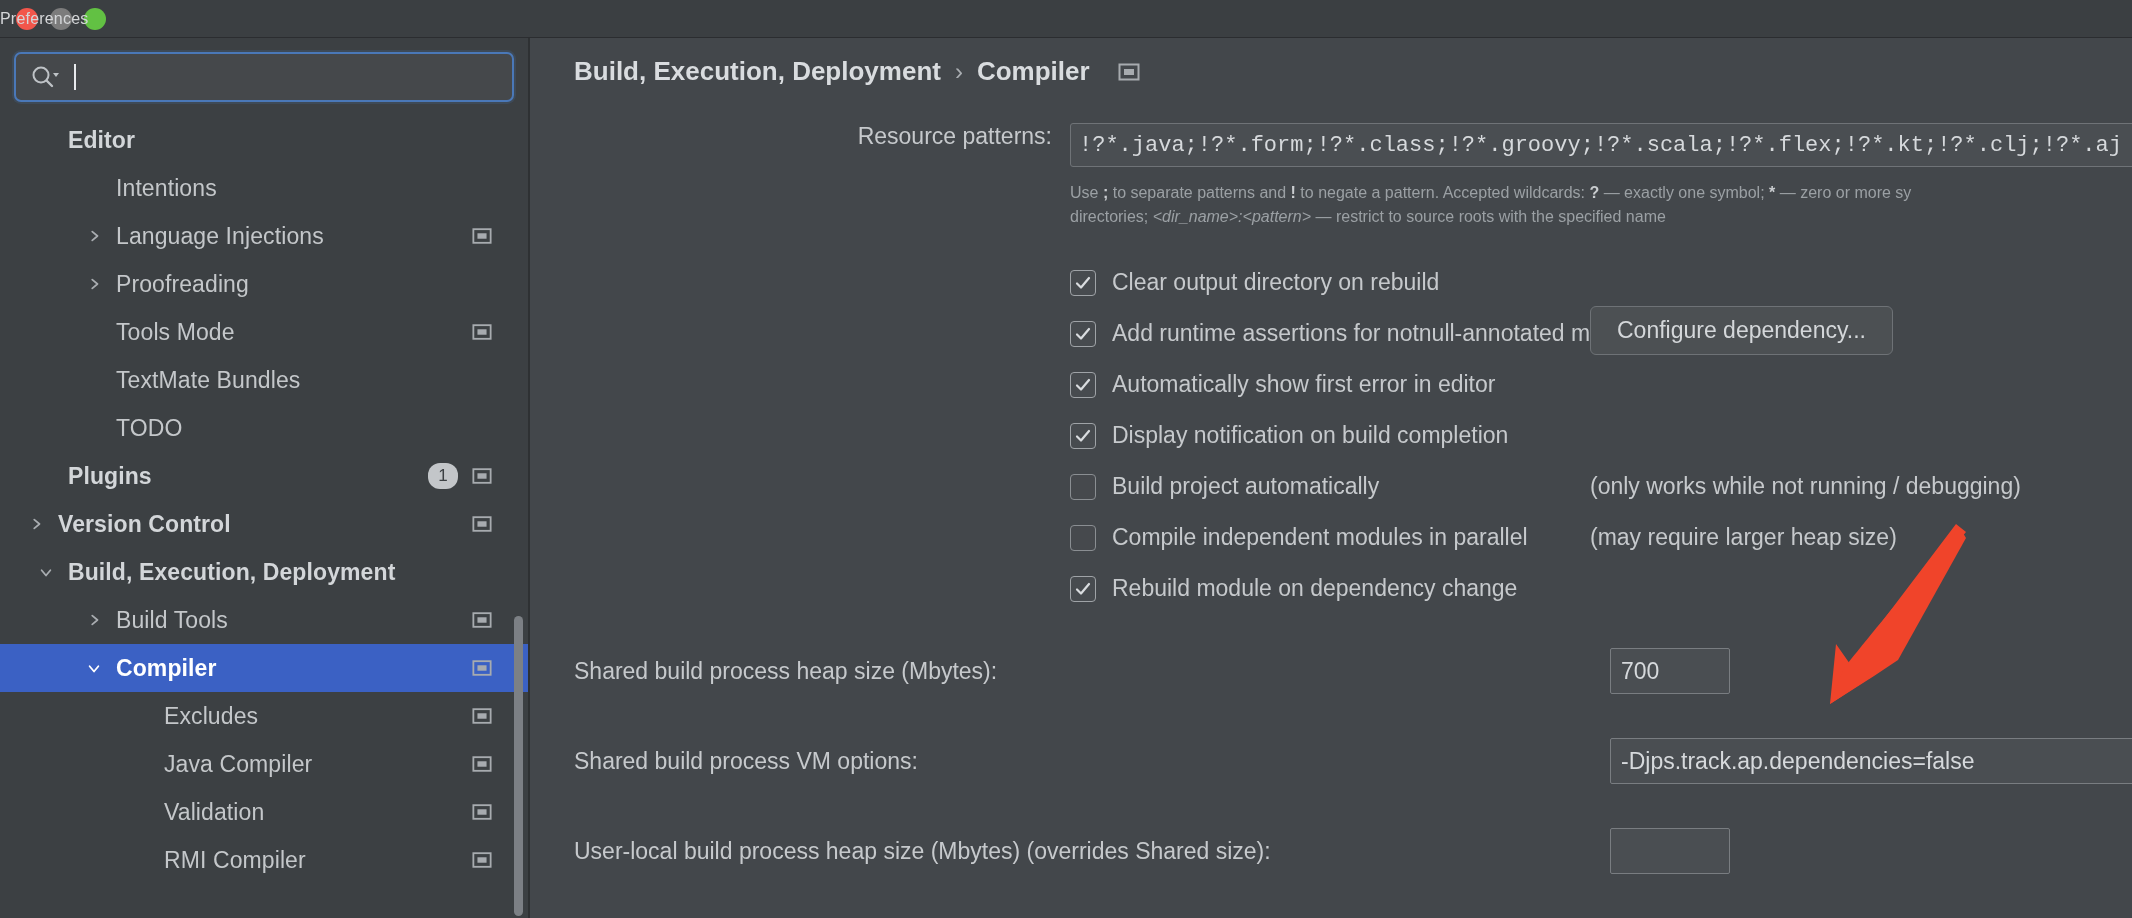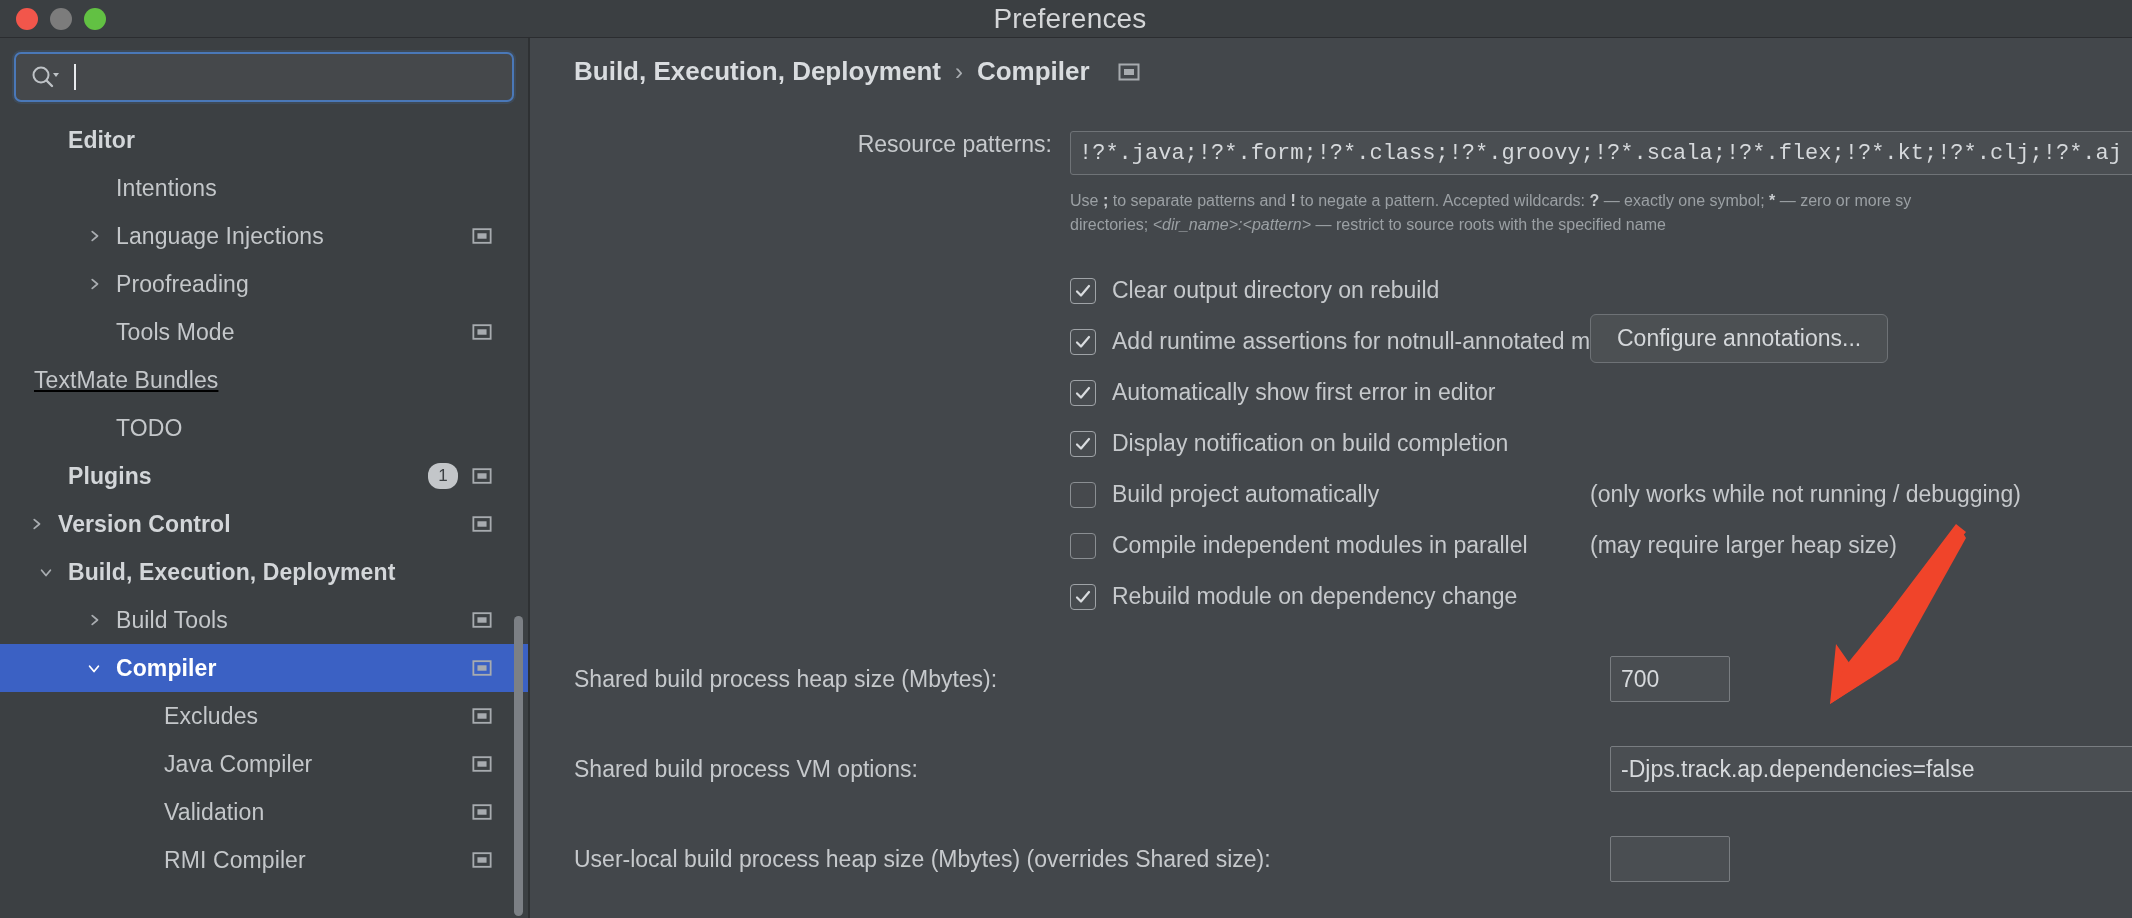--- a/index.html
+++ b/index.html
@@ -16,22 +16,22 @@
     position: absolute; top: 0; left: 0; width: 2132px; height: 38px;
     background: #3B3F42; border-bottom: 1px solid #2B2D30;
     display: flex; align-items: center;
   }
   .lights { display: flex; gap: 12px; margin-left: 16px; }
   .light { width: 22px; height: 22px; border-radius: 50%; }
   .light.red { background: #F2564B; }
   .light.yellow { background: #7C7C7C; }
   .light.green { background: #62C143; }
   .window-title {
-    position: absolute; left: 0; right: 0; text-align: center;
-    font-size: 28px; color: #D4D6D8; font-weight: 400; letter-spacing: .2px; padding-left: 8px;
+    position: absolute; left: 0; right: 0; text-align: left;
+    font-size: 16px; color: #D4D6D8; font-weight: 400; letter-spacing: .2px;
   }
 
   
   .sidebar {
     position: absolute; top: 38px; left: 0; width: 528px; height: 880px;
     background: #3C4043; overflow: hidden;
   }
   .search-wrap { padding: 14px 14px 10px 14px; }
   .search-box {
     position: relative; height: 50px; background: #45484B;
@@ -201,21 +201,21 @@
         <div class="row" style="padding-left: 82px;">
           <span class="arrow-slot" style="color: rgb(169, 173, 177);"></span>
           <span class="row-label" style="margin-left: 10px;">Tools Mode</span>
           <span class="badge-proj">
             <svg width="24" height="20" viewBox="0 0 26 22">
               <rect x="3.5" y="3.5" width="19" height="15" fill="none" stroke="#A7ABAF" stroke-width="2"></rect>
               <rect x="8" y="8" width="10" height="6" fill="#A7ABAF"></rect>
             </svg>
           </span>
         </div>
-        <div class="row" style=" text-decoration: underline;">
+        <div class="row" style="padding-left: 82px;">
           <span class="arrow-slot" style="color: rgb(169, 173, 177);"></span>
           <span class="row-label" style="margin-left: 10px;">TextMate Bundles</span>
         </div>
         <div class="row" style="padding-left: 82px;">
           <span class="arrow-slot" style="color: rgb(169, 173, 177);"></span>
           <span class="row-label" style="margin-left: 10px;">TODO</span>
         </div>
         <div class="row" style="padding-left: 34px;">
           <span class="arrow-slot" style="color: rgb(169, 173, 177);"></span>
           <span class="row-label bold" style="margin-left: 10px;">Plugins</span>
@@ -331,21 +331,21 @@
       <span class="bc-badge">
         <svg width="26" height="22" viewBox="0 0 26 22">
           <rect x="3.5" y="3.5" width="19" height="15" fill="none" stroke="#A7ABAF" stroke-width="2"></rect>
           <rect x="8" y="8" width="10" height="6" fill="#A7ABAF"></rect>
         </svg>
       </span>
     </div>
 
     <div class="form">
 
-      <div class="field-row" style="margin-top:16px;">
+      <div class="field-row" style="margin-top:8px;">
         <div class="lbl">Resource patterns:</div>
         <div class="patterns-input">
           <span>!?*.java;!?*.form;!?*.class;!?*.groovy;!?*.scala;!?*.flex;!?*.kt;!?*.clj;!?*.aj</span>
         </div>
       </div>
 
       <div class="helptext">
         <div class="help-l1">
           <span>Use </span><b>;</b><span> to separate patterns and </span><b>!</b><span> to negate a pattern. Accepted wildcards: </span><b>?</b><span> — exactly one symbol; </span><b>*</b><span> — zero or more sy</span>
         </div>
@@ -363,21 +363,21 @@
             </span>
             <span class="chk-label">Clear output directory on rebuild</span>
           </div>
           <div class="chk-row" style="position: relative;">
             <span class="chk">
               <svg width="20" height="20" viewBox="0 0 20 20">
                 <path d="M4 10.5 L8 14.5 L16 5" fill="none" stroke="#D9DCDF" stroke-width="2.2" stroke-linecap="round" stroke-linejoin="round"></path>
               </svg>
             </span>
             <span class="chk-label">Add runtime assertions for notnull-annotated methods and parameters</span>
-            <button class="btn" style="position: absolute; left: 1060px; top: -2px;">Configure annotations...</button>
+            <button class="btn" style="position: absolute; left: 1060px; top: -2px;">Configure dependency...</button>
           </div>
           <div class="chk-row" style="position: relative;">
             <span class="chk">
               <svg width="20" height="20" viewBox="0 0 20 20">
                 <path d="M4 10.5 L8 14.5 L16 5" fill="none" stroke="#D9DCDF" stroke-width="2.2" stroke-linecap="round" stroke-linejoin="round"></path>
               </svg>
             </span>
             <span class="chk-label">Automatically show first error in editor</span>
           </div>
           <div class="chk-row" style="position: relative;">

